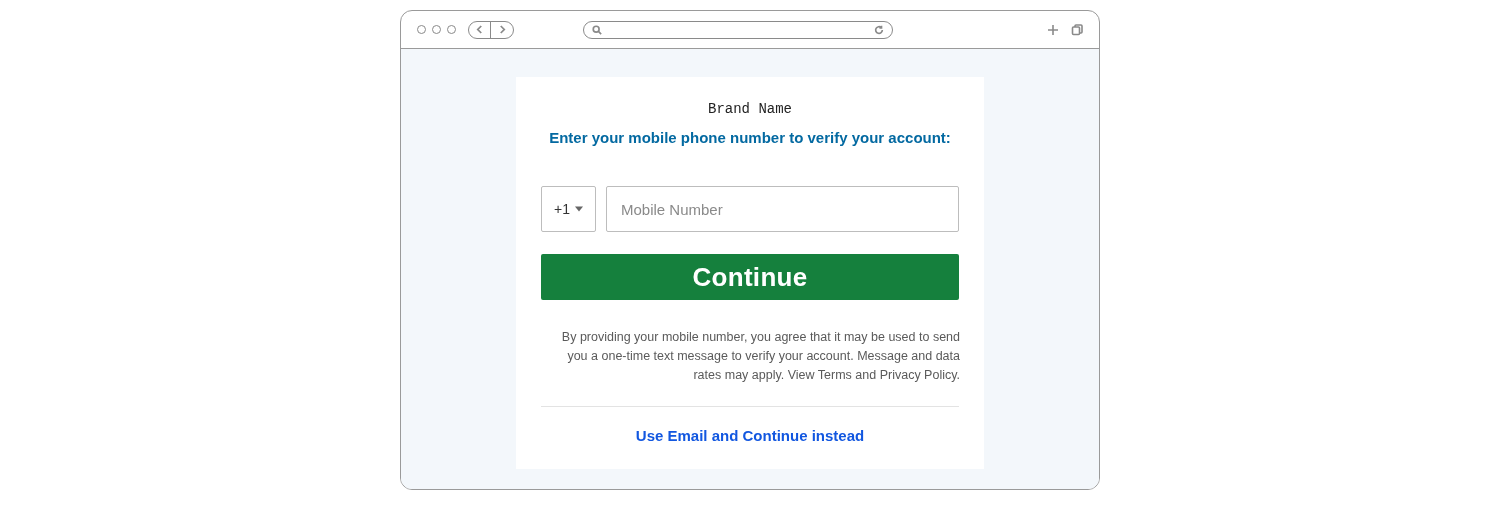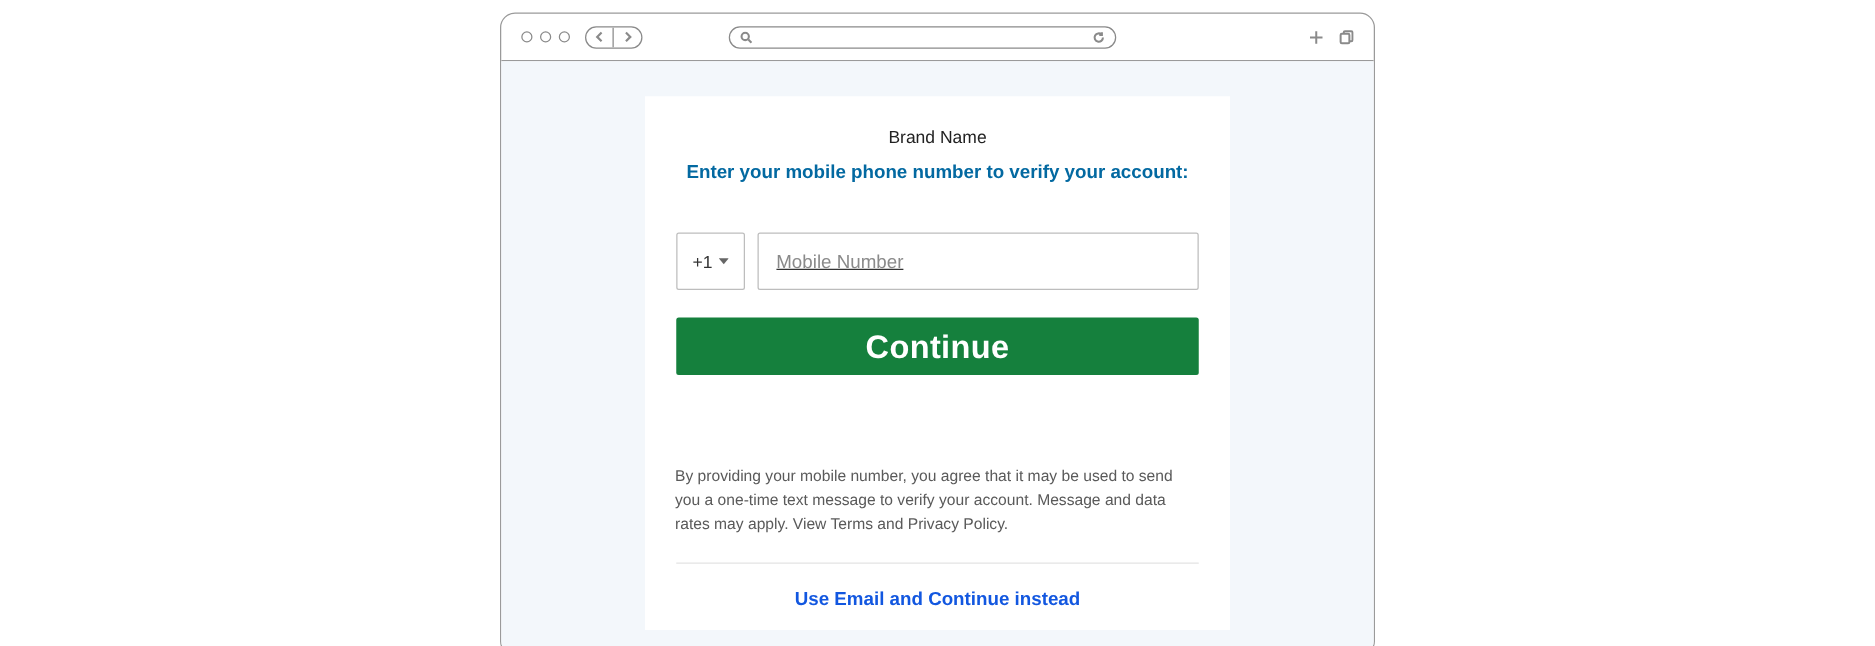--- a/index.html
+++ b/index.html
@@ -113,20 +113,21 @@
       background: #ffffff;
       width: 468px;
       padding: 24px 0 16px 0;
     }
     .brand {
       text-align: center;
       color: #222;
       font-size: 14px;
       font-weight: 400;
       margin-bottom: 12px;
+      font-family: Liberation Mono, monospace;
     }
     .heading {
       text-align: center;
       font-weight: 700;
       font-size: 15px;
       color: #0369a1;
       margin-bottom: 40px;
       padding: 0 20px;
     }
     .form-block {
@@ -166,45 +167,43 @@
     }
     .phone-input {
       flex: 1;
       height: 46px;
       border: 1px solid #bdbdbd;
       border-radius: 2px;
       padding: 0 14px;
       font-size: 15px;
       color: #333;
       outline: none;
-      text-decoration: underline;
     }
     .phone-input::placeholder {
       color: #8a8a8a;
     }
     .continue-btn {
       width: 100%;
       height: 46px;
       background: #15803d;
       color: #ffffff;
       border: none;
       border-radius: 2px;
       font-size: 26px;
       font-weight: 800;
       cursor: pointer;
       letter-spacing: 0.3px;
       margin-bottom: 28px;
     }
     .legal {
-      text-align: left;
+      text-align: right;
       font-size: 12.5px;
       color: #5a5a5a;
       line-height: 1.5;
       padding: 0 24px 22px 24px;
-      margin-top: 44px;
     }
     .divider {
       border: none;
       border-top: 1px solid #e3e3e3;
       margin: 0 25px 20px 25px;
     }
     .alt-link {
       display: block;
       text-align: center;
       color: #1257e0;

